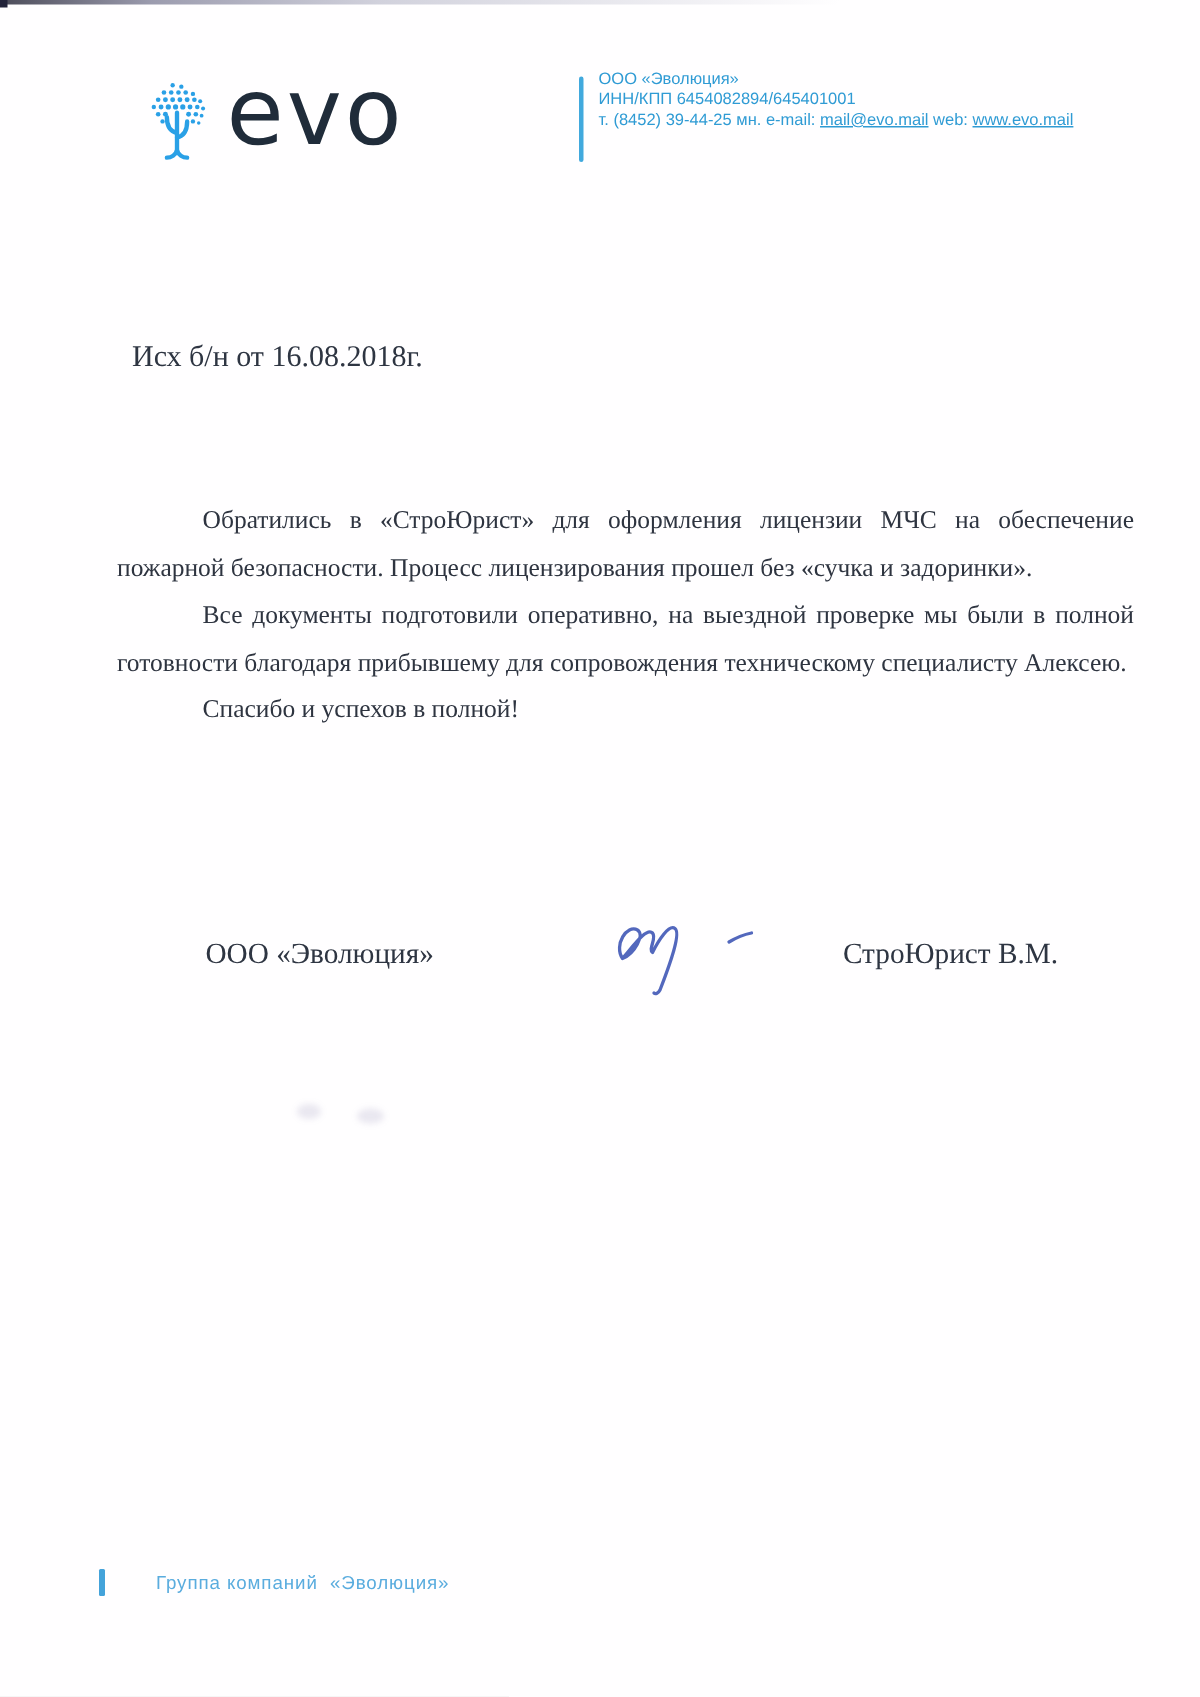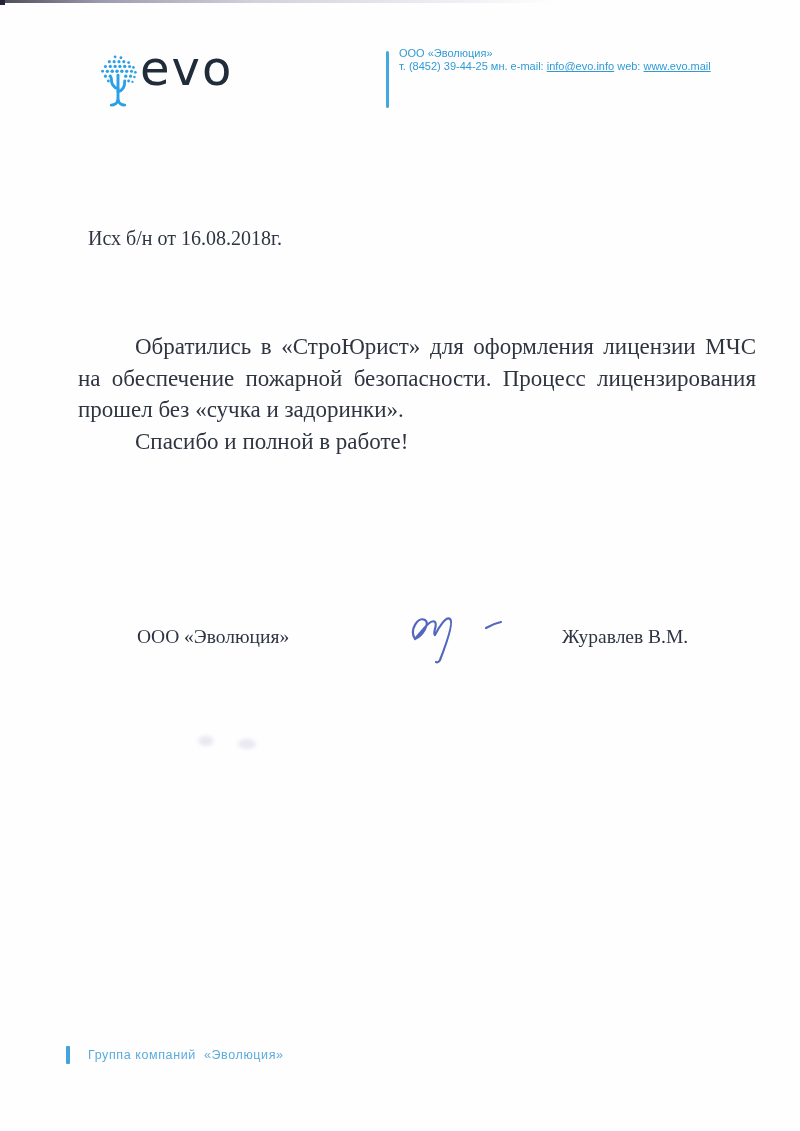--- a/index.html
+++ b/index.html
@@ -15,57 +15,57 @@
     opacity:.85;
   }
   .scan-corner{position:absolute;top:0;left:0;width:5px;height:5px;background:#23233a;}
   .smudge{position:absolute;border-radius:50%;filter:blur(2px);background:rgba(100,92,150,.14);}
   .smudge.s1{left:198px;top:736px;width:16px;height:10px;}
   .smudge.s2{left:238px;top:739px;width:18px;height:10px;}
 
   
   .logo-icon{position:absolute;left:95px;top:52px;width:46px;height:56px;}
   .brand{
-    position:absolute;left:140px;top:44px;
-    font-family:"DejaVu Sans", sans-serif;font-size:48px;font-weight:400;
+    position:absolute;left:151px;top:44px;
+    font-family:"DejaVu Sans", sans-serif;font-size:62px;font-weight:400;
     color:#202c3a;letter-spacing:2px;line-height:1;
   }
   .header-sep{position:absolute;left:386px;top:51px;width:3px;height:57px;background:#41a9dd;border-radius:2px;}
   .company-info{
     position:absolute;left:399px;top:47px;width:380px;
     font-family:"Liberation Sans", sans-serif;font-size:11px;line-height:13.3px;
     color:#2f9bd4;
   }
   .company-info a{color:#2f9bd4;text-decoration:underline;cursor:pointer;}
 
   
   .ref-row{position:absolute;left:0;top:227px;width:680px;height:26px;font-size:20px;color:#2e3542;}
   .ref-no{position:absolute;left:88px;top:0;}
   .addressee{position:absolute;left:512px;top:0;}
 
   
   .body-text{
     position:absolute;left:78px;top:331px;width:678px;
-    font-size:23px;line-height:31.5px;color:#2e3440;
+    font-size:17px;line-height:31.5px;color:#2e3440;
     text-align:justify;
   }
   .body-text p{margin:0;text-indent:57px;}
   .body-text p.no-justify{text-align:left;}
 
   
   .sign-row{position:absolute;left:0;top:620px;width:800px;height:70px;font-size:19.5px;color:#2e3542;}
   .sign-company{position:absolute;left:137px;top:6px;}
   .sign-name{position:absolute;left:562px;top:6px;}
   .signature-svg{position:absolute;left:402px;top:-18px;width:106px;height:64px;}
 
   
   .footer{position:absolute;left:0;top:1044px;width:800px;height:24px;font-family:"Liberation Sans", sans-serif;}
   .footer-bar{position:absolute;left:66px;top:2px;width:4px;height:18px;background:#44a3da;border-radius:1px;}
   .footer-label{
-    position:absolute;left:88px;top:4px;font-size:12.5px;letter-spacing:.6px;
+    position:absolute;left:104px;top:4px;font-size:12.5px;letter-spacing:.6px;
     color:#5aacde;white-space:pre;
   }
 </style>
 </head>
 <body>
 
 <div class="page">
 
   <div class="scan-top-edge"></div>
   <div class="scan-corner"></div>
@@ -111,41 +111,43 @@
       <path d="M22,50 C23,53 26,55 29,55"></path>
     </g>
   </svg>
 
   <div class="brand">evo</div>
 
   <div class="header-sep"></div>
 
   <div class="company-info">
     <div>ООО «Эволюция»</div>
-    <div><span>т. (8452) 39-44-25 мн. e-mail: </span><a>info@evo.info</a><span> web: </span><a>www.evo.mail</a></div>
+    <div>ИНН/КПП 6454082894/645401001</div>
+    <div><span>т. (8452) 39-44-25 мн. e-mail: </span><a>mail@evo.mail</a><span> web: </span><a>www.evo.mail</a></div>
   </div>
 
   <div class="ref-row">
     <span class="ref-no">Исх б/н от 16.08.2018г.</span>
   </div>
 
   <div class="body-text">
     <p>Обратились в «СтроЮрист» для оформления лицензии МЧС на обеспечение пожарной безопасности. Процесс лицензирования прошел без «сучка и задоринки».</p>
-    <p class="no-justify">Спасибо и полной в работе!</p>
+    <p>Все документы подготовили оперативно, на выездной проверке мы были в полной готовности благодаря прибывшему для сопровождения техническому специалисту Алексею.</p>
+    <p class="no-justify">Спасибо и успехов в полной!</p>
   </div>
 
   <div class="sign-row">
     <span class="sign-company">ООО «Эволюция»</span>
     <svg class="signature-svg" viewBox="0 0 106 64">
       <g stroke="#5368bd" stroke-width="2.2" fill="none" stroke-linecap="round" stroke-linejoin="round">
         <path d="M13,37 C7,28 16,14 23,18 C28,21 21,34 13,37 C20,29 29,16 33,20 C36,23 30,31 33,33 C37,25 44,14 48,17 C52,20 45,40 38,58 C37,60 35,61 34,60"></path>
         <path d="M84,26 C89,23 94,21 99,20"></path>
       </g>
     </svg>
-    <span class="sign-name">Журавлев В.М.</span>
+    <span class="sign-name">СтроЮрист В.М.</span>
   </div>
 
   <div class="smudge s1"></div>
   <div class="smudge s2"></div>
 
   <div class="footer">
     <div class="footer-bar"></div>
     <div class="footer-label">Группа компаний  «Эволюция»</div>
   </div>
 

